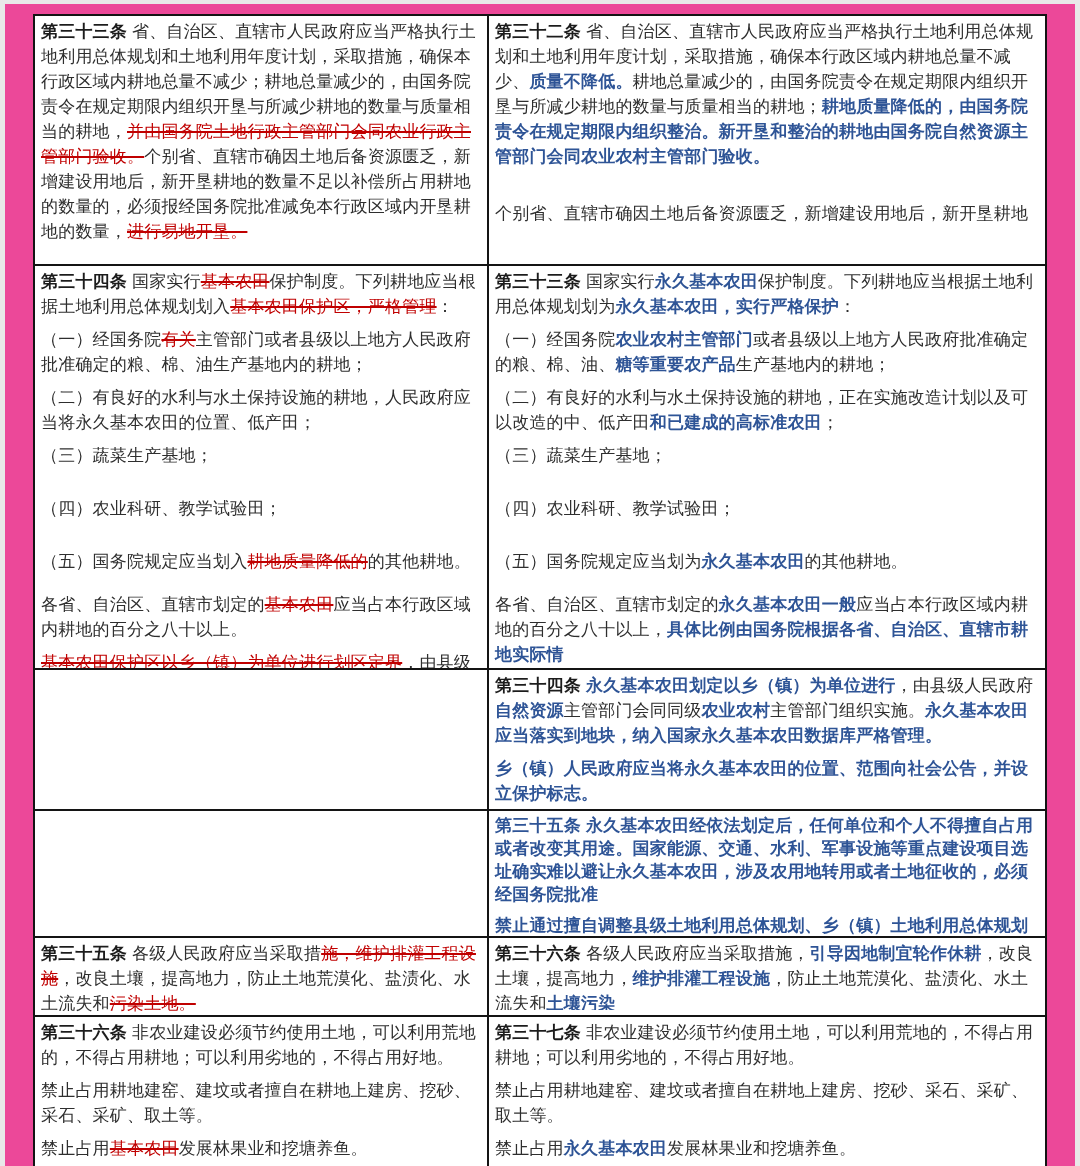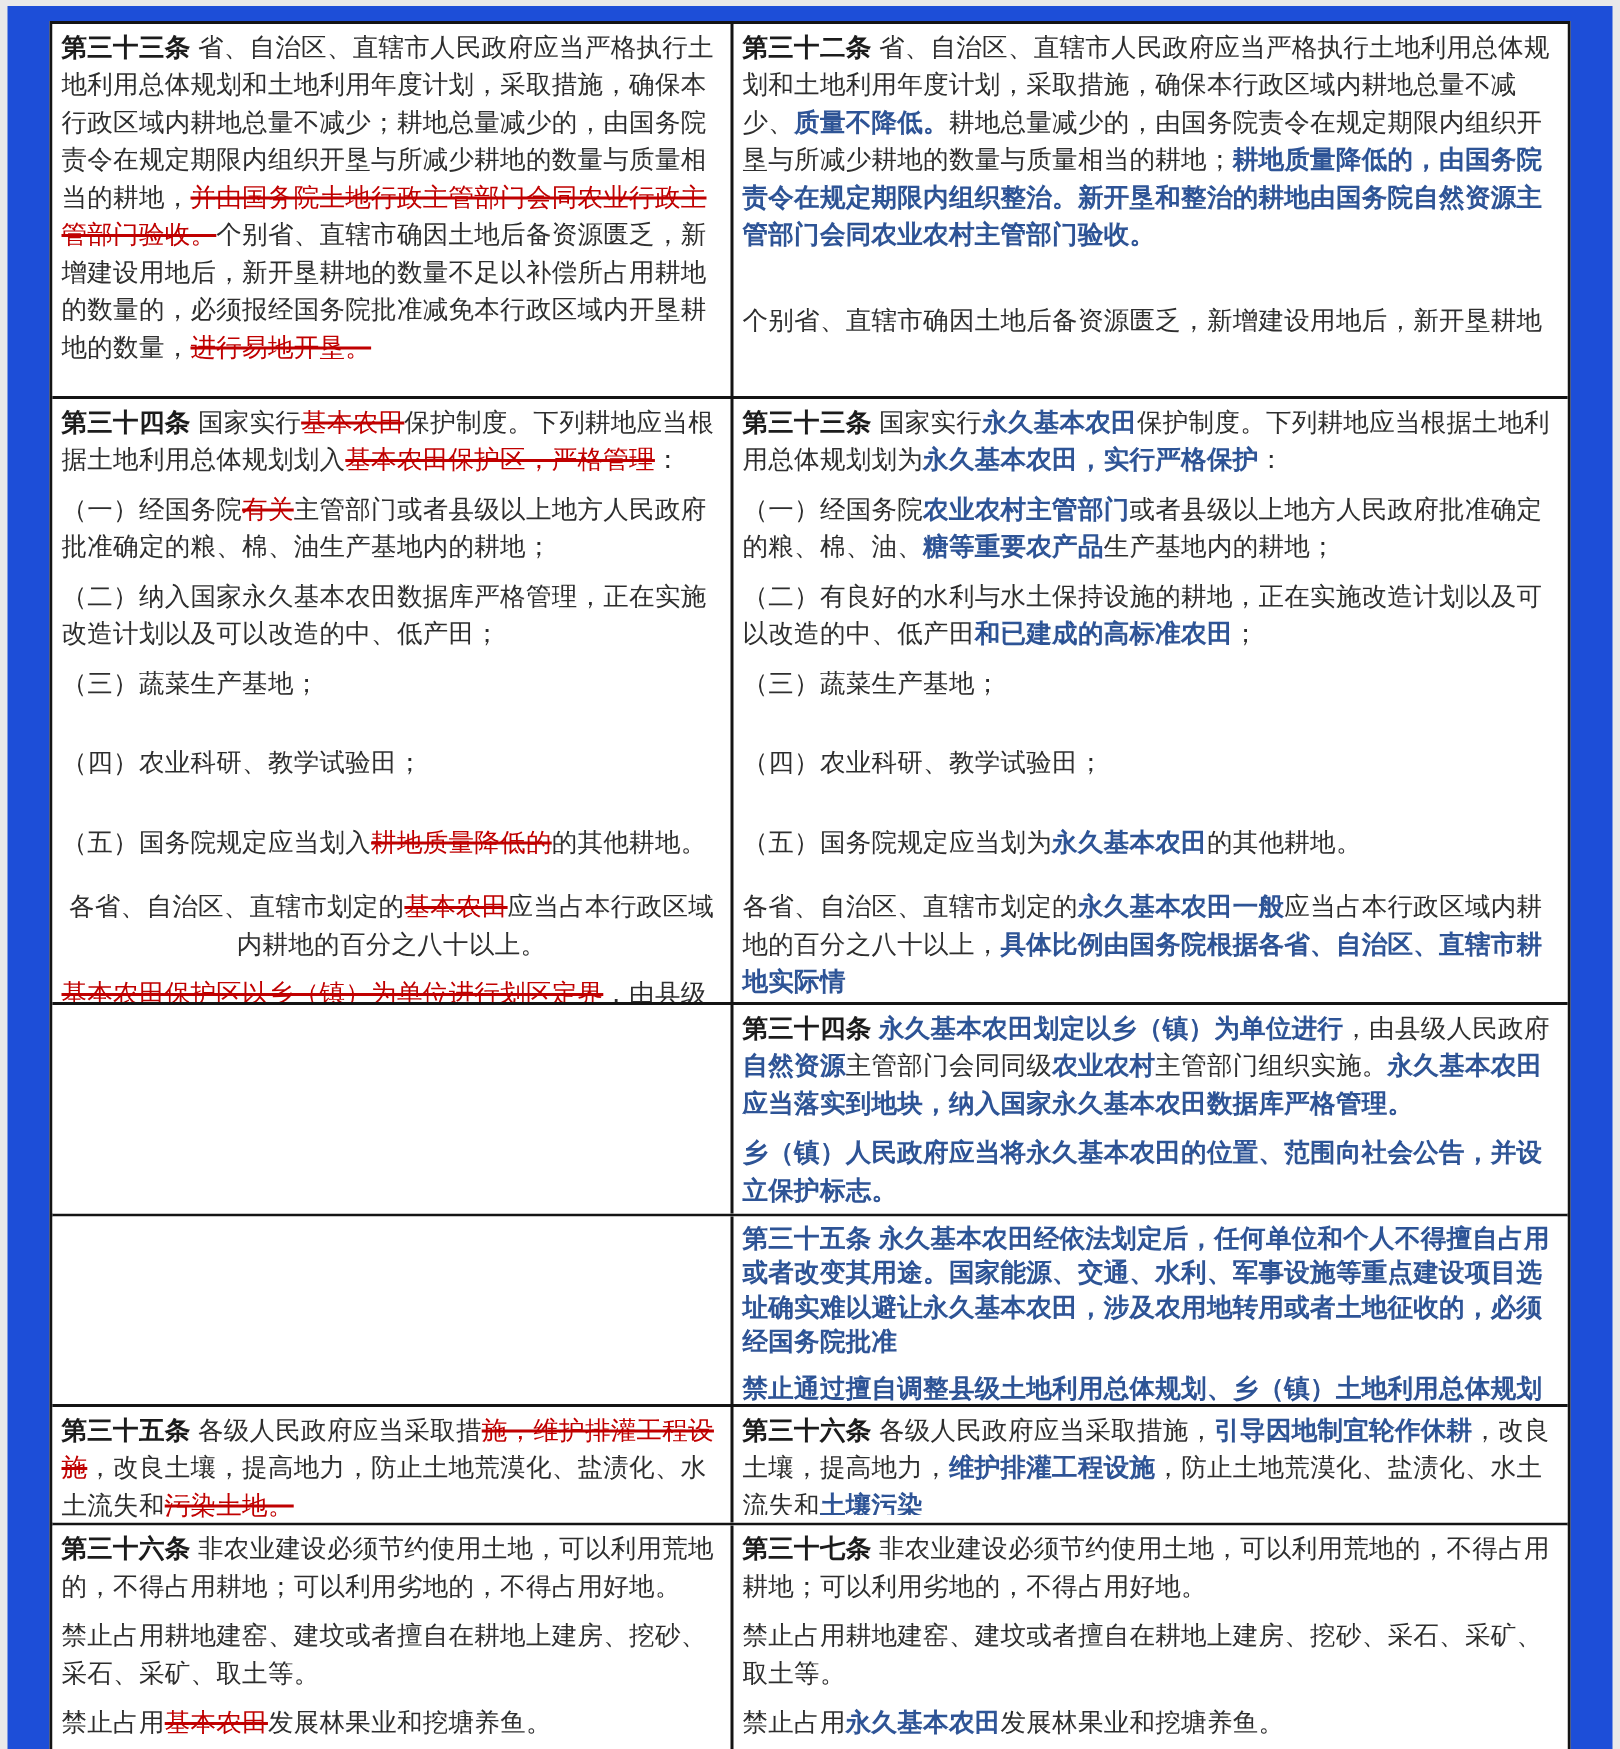--- a/index.html
+++ b/index.html
@@ -3,21 +3,21 @@
 <meta charset="utf-8">
 <style>
   html,body{margin:0;padding:0;}
   body{
     width:1080px;height:1166px;overflow:hidden;position:relative;
     background:#e9e9e9;
     font-family:"Liberation Sans","DejaVu Sans",sans-serif;
   }
   .page{
     position:absolute;left:5px;top:4px;right:5px;bottom:0;
-    background:#1d4ed8;
+    background:#ec4899;
   }
   .comparison-table{
     position:absolute;left:28px;top:10px;width:1014px;
     border:2px solid #141414;
     background:#ffffff;
     box-sizing:border-box;
   }
   .trow{display:flex;}
   .trow + .trow{border-top:2px solid #141414;}
   .cell{box-sizing:border-box;background:#fff;}
@@ -52,25 +52,25 @@
             <div class="para"><span class="run head">第三十二条 </span><span class="run normal">省、自治区、直辖市人民政府应当严格执行土地利用总体规划和土地利用年度计划，采取措施，确保本行政区域内耕地总量不减少、</span><span class="run ins">质量不降低。</span><span class="run normal">耕地总量减少的，由国务院责令在规定期限内组织开垦与所减少耕地的数量与质量相当的耕地；</span><span class="run ins">耕地质量降低的，由国务院责令在规定期限内组织整治。新开垦和整治的耕地由国务院自然资源主管部门会同农业农村主管部门验收。</span></div>
             <div class="para" style="margin-top: 32px;"><span class="run normal">个别省、直辖市确因土地后备资源匮乏，新增建设用地后，新开垦耕地的数量不足以补偿所占用耕地的数量的，必须报经国务院批准减免本行政区域内</span></div>
           </div>
         </div>
       </div>
       <div class="trow">
         <div class="cell left">
           <div class="clip" style="height: 402px;">
             <div class="para"><span class="run head">第三十四条 </span><span class="run normal">国家实行</span><span class="run del">基本农田</span><span class="run normal">保护制度。下列耕地应当根据土地利用总体规划划入</span><span class="run del">基本农田保护区，严格管理</span><span class="run normal">：</span></div>
             <div class="para"><span class="run normal">（一）经国务院</span><span class="run del">有关</span><span class="run normal">主管部门或者县级以上地方人民政府批准确定的粮、棉、油生产基地内的耕地；</span></div>
-            <div class="para"><span class="run normal">（二）纳入国家永久基本农田数据库严格管理，正在实施改造计划以及可以改造的中、低产田；</span></div>
+            <div class="para"><span class="run normal">（二）有良好的水利与水土保持设施的耕地，人民政府应当将永久基本农田的位置、低产田；</span></div>
             <div class="para"><span class="run normal">（三）蔬菜生产基地；</span></div>
             <div class="para" style="margin-top: 28px;"><span class="run normal">（四）农业科研、教学试验田；</span></div>
             <div class="para" style="margin-top: 28px;"><span class="run normal">（五）国务院规定应当划入</span><span class="run del">耕地质量降低的</span><span class="run normal">的其他耕地。</span></div>
-            <div class="para" style="margin-top: 18px; text-align: center;"><span class="run normal">各省、自治区、直辖市划定的</span><span class="run del">基本农田</span><span class="run normal">应当占本行政区域内耕地的百分之八十以上。</span></div>
+            <div class="para" style="margin-top: 18px;"><span class="run normal">各省、自治区、直辖市划定的</span><span class="run del">基本农田</span><span class="run normal">应当占本行政区域内耕地的百分之八十以上。</span></div>
             <div class="para"><span class="run del">基本农田保护区以乡（镇）为单位进行划区定界</span><span class="run normal">，由县级人民政府</span></div>
           </div>
         </div>
         <div class="cell right">
           <div class="clip" style="height: 402px;">
             <div class="para"><span class="run head">第三十三条 </span><span class="run normal">国家实行</span><span class="run ins">永久基本农田</span><span class="run normal">保护制度。下列耕地应当根据土地利用总体规划划为</span><span class="run ins">永久基本农田，实行严格保护</span><span class="run normal">：</span></div>
             <div class="para"><span class="run normal">（一）经国务院</span><span class="run ins">农业农村主管部门</span><span class="run normal">或者县级以上地方人民政府批准确定的粮、棉、油、</span><span class="run ins">糖等重要农产品</span><span class="run normal">生产基地内的耕地；</span></div>
             <div class="para"><span class="run normal">（二）有良好的水利与水土保持设施的耕地，正在实施改造计划以及可以改造的中、低产田</span><span class="run ins">和已建成的高标准农田</span><span class="run normal">；</span></div>
             <div class="para"><span class="run normal">（三）蔬菜生产基地；</span></div>
             <div class="para" style="margin-top: 28px;"><span class="run normal">（四）农业科研、教学试验田；</span></div>

